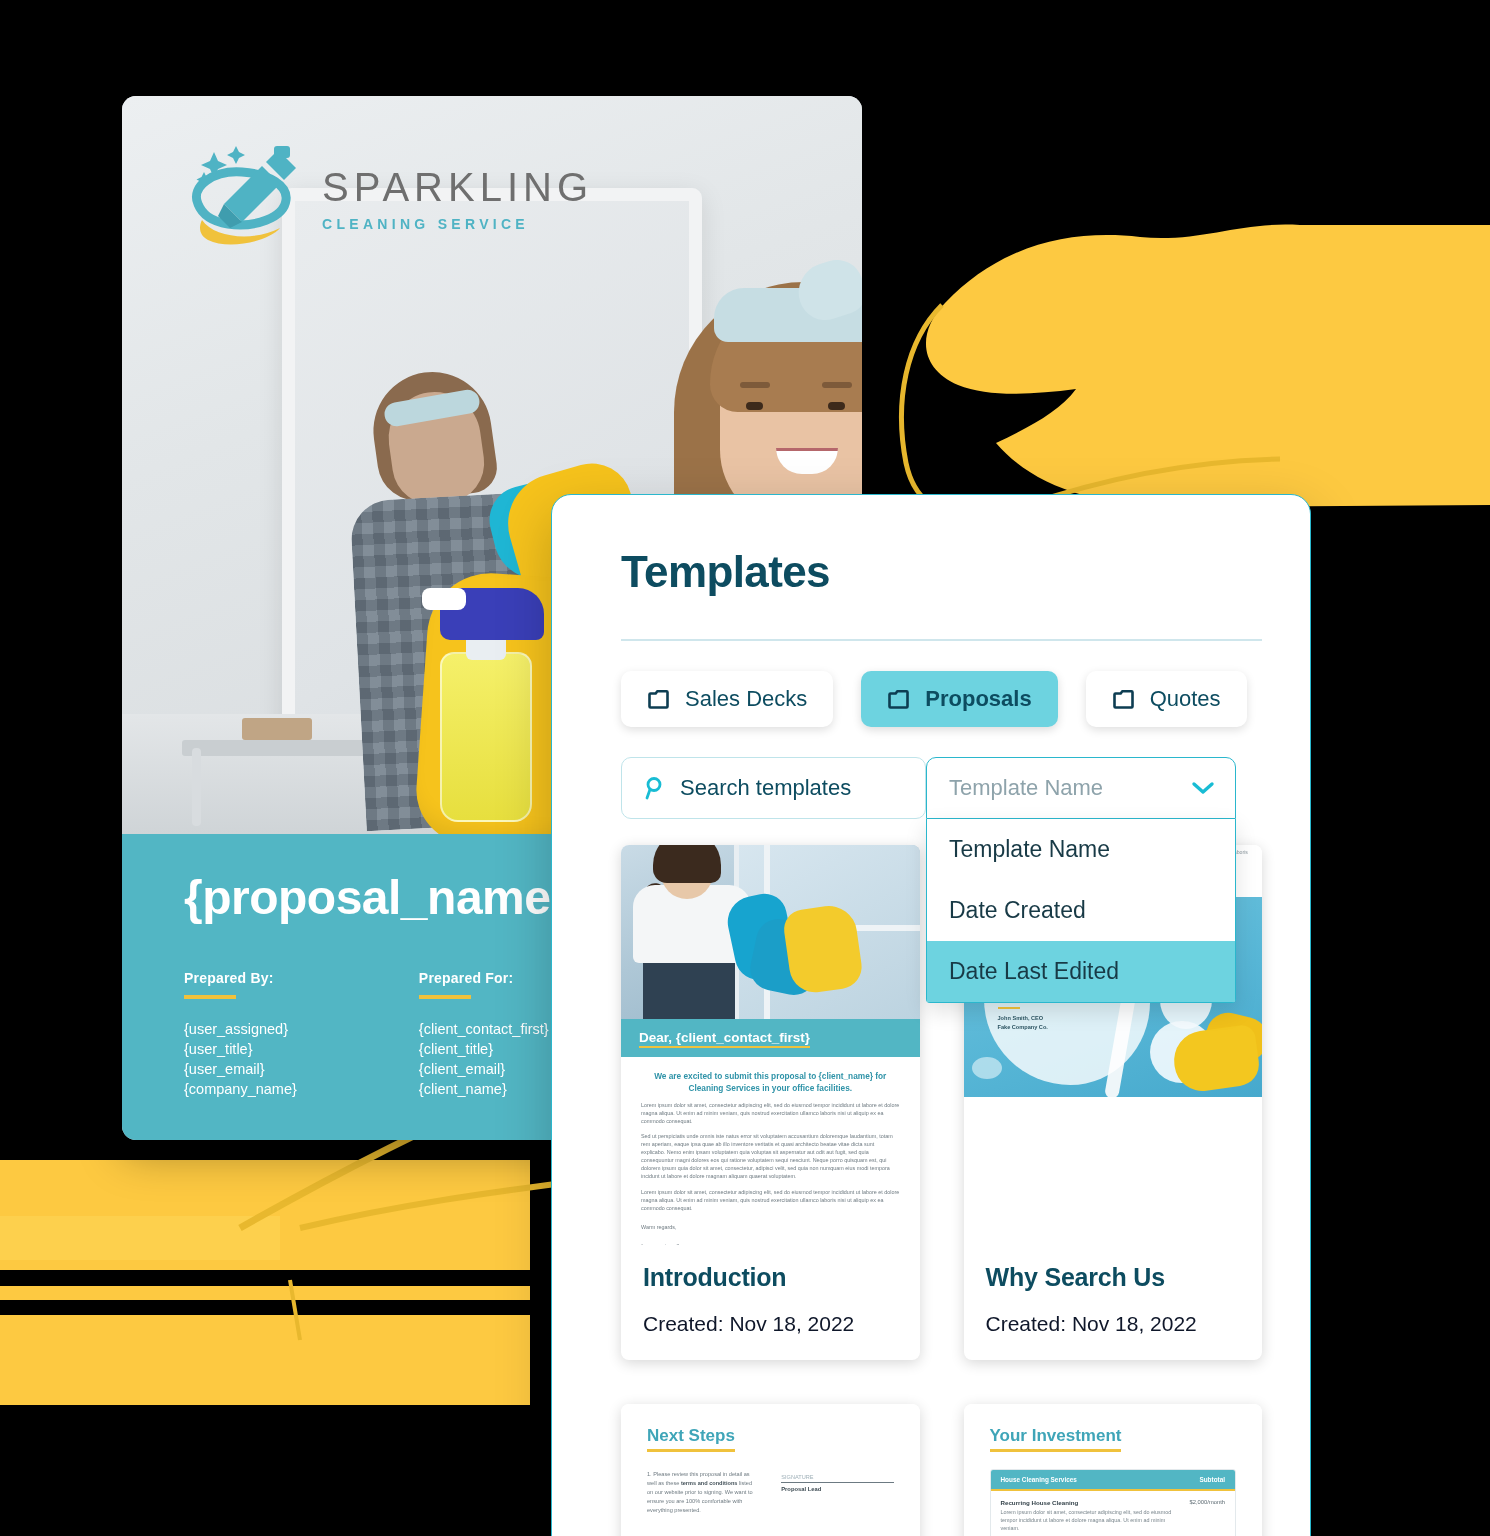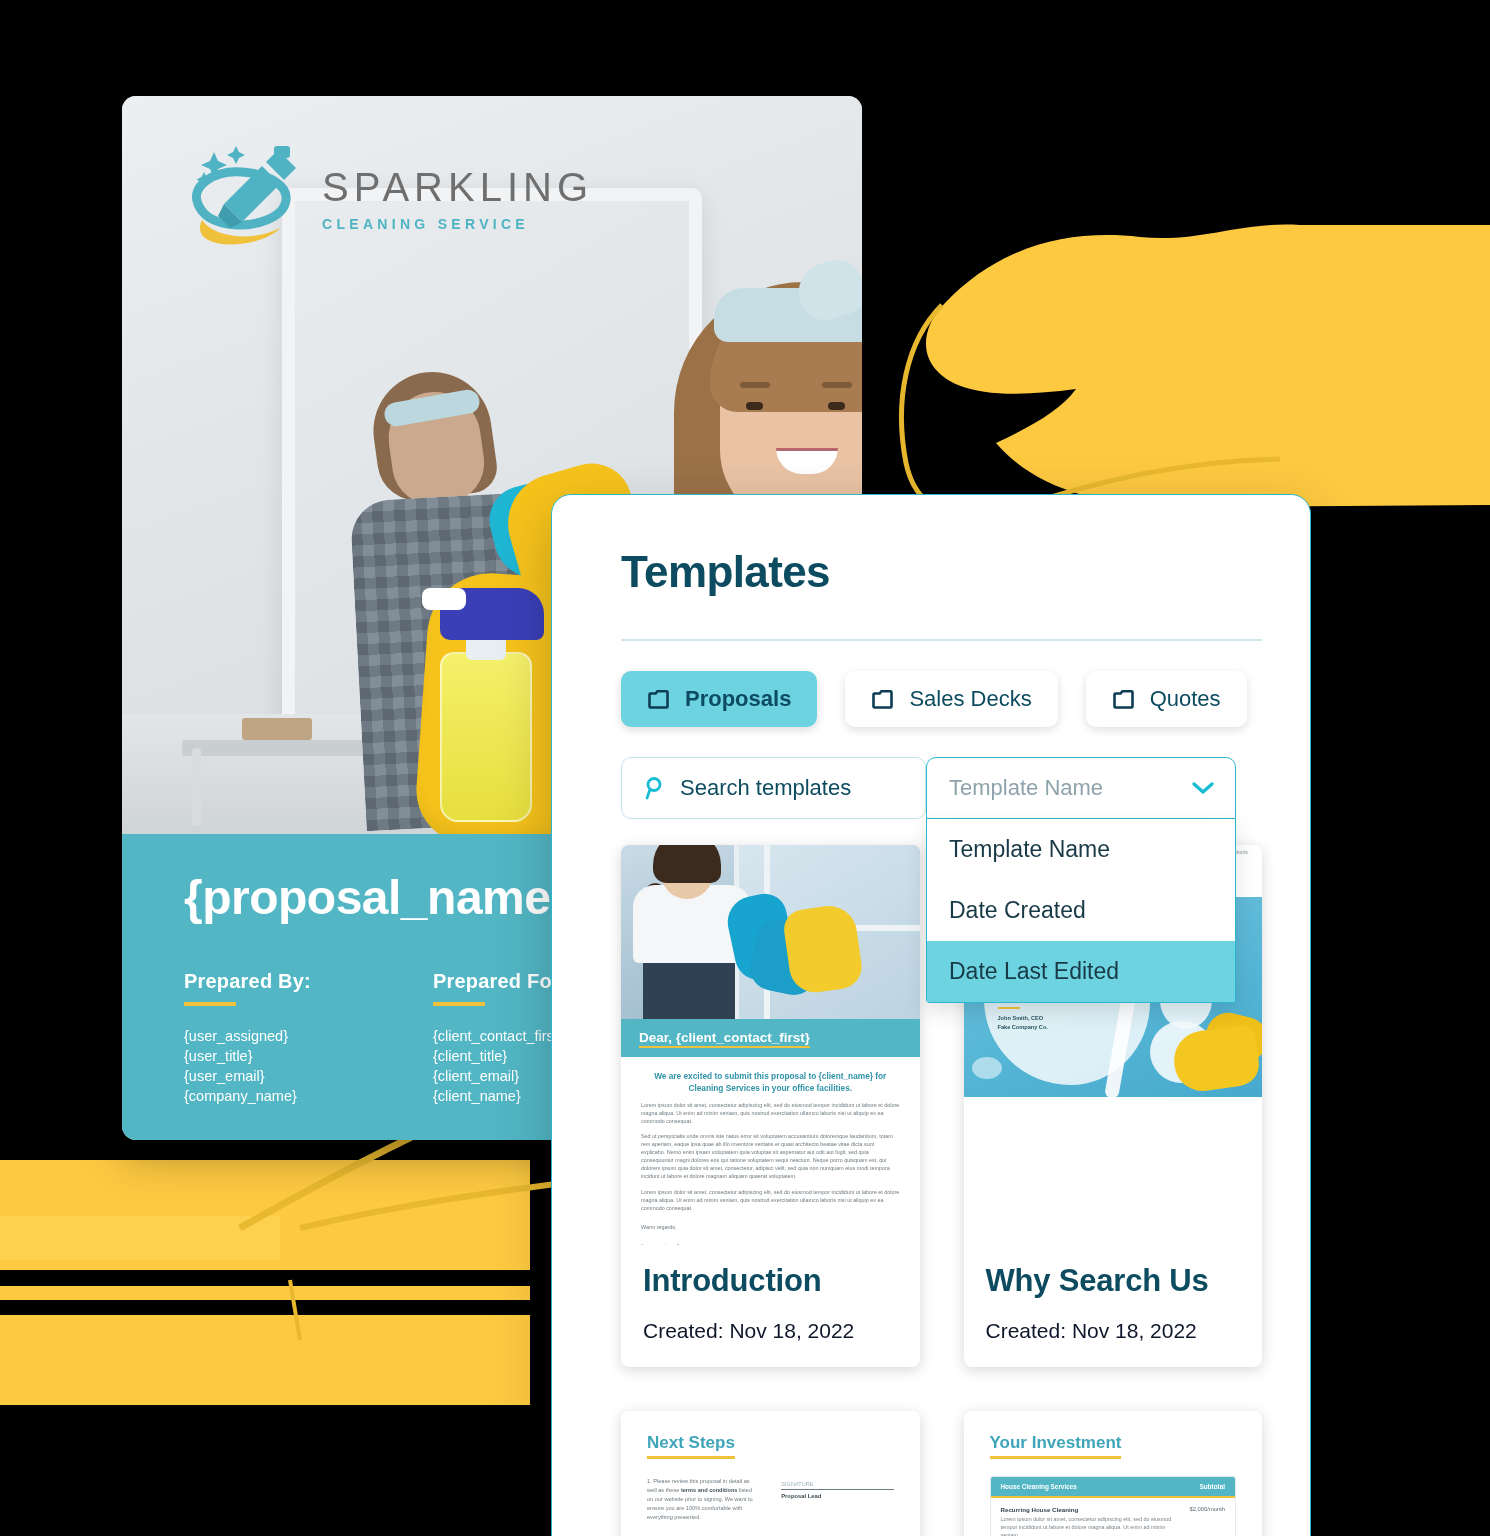--- a/index.html
+++ b/index.html
@@ -108,21 +108,21 @@
 
   #cover-band {
     position:absolute; left:0; right:0; bottom:0; height:306px;
     background:#52b6c4; padding:40px 62px 0 62px; color:#fff;
   }
   #proposal-name {
     font-size:48px; font-weight:700; letter-spacing:-.5px; line-height:1;
     white-space:nowrap;
   }
   #prep-cols { display:flex; gap:122px; margin-top:48px; }
-  .prep-head { font-size:20px; font-weight:700; letter-spacing:.2px; }
+  .prep-head { font-size:14px; font-weight:700; letter-spacing:.2px; }
   .prep-rule { width:52px; height:4px; background:#f0c23c; margin:9px 0 20px; }
   .prep-line { font-size:14.5px; line-height:1.38; white-space:nowrap; }
 
   
   #panel {
     position:absolute; left:551px; top:494px;
     width:760px; height:1280px;
     background:#fff; border-radius:20px;
     border:1.5px solid #2ab7cd;
     box-shadow:0 20px 56px rgba(0,0,0,.22);
@@ -174,21 +174,21 @@
     display:grid; grid-template-columns:1fr 1fr; gap:44px 44px;
     margin-top:26px; position:relative; z-index:5;
   }
   .tcard {
     background:#fff; border-radius:8px;
     box-shadow:0 3px 14px rgba(0,0,0,.16);
     overflow:hidden;
   }
   .tprev { height:400px; overflow:hidden; position:relative; background:#fff; }
   .tmeta { padding:18px 22px 24px; }
-  .tname { font-size:31px; color:#0d4c60; font-weight:700; letter-spacing:-.2px; }
+  .tname { font-size:25px; color:#0d4c60; font-weight:700; letter-spacing:-.2px; }
   .tdate { font-size:21px; color:#0f172a; margin-top:20px; }
 
   
   .p1-photo {
     height:174px; position:relative; overflow:hidden;
     background:linear-gradient(160deg,#c9dbe6 0%,#aec7d6 45%,#93b3c6 100%);
   }
   .p1-win { position:absolute; right:0; top:0; width:62%; height:100%;
     background:linear-gradient(150deg,#d7e6ef,#bcd3e0);
     border-left:5px solid #e8eef2; }
@@ -368,31 +368,31 @@
     </div>
   </div>
 </div>
 
 <div id="panel">
   <div id="panel-inner">
     <div id="panel-title">Templates</div>
     <div id="title-rule"></div>
 
     <div id="tabs">
+      <div class="tab">
+        <svg width="24" height="20" viewBox="0 0 24 20">
+          <path d="M2.5 17.5 V5.5 a1 1 0 011-1 h5.2 l1.6-2.2 h9.2 a1 1 0 011 1 V17.5 a1 1 0 01-1 1 H3.5 a1 1 0 01-1-1 z" fill="none" stroke="#0d3d52" stroke-width="2.6" stroke-linejoin="round"></path>
+        </svg>
+        <span>Sales Decks</span>
+      </div>
       <div class="tab active">
         <svg width="24" height="20" viewBox="0 0 24 20">
           <path d="M2.5 17.5 V5.5 a1 1 0 011-1 h5.2 l1.6-2.2 h9.2 a1 1 0 011 1 V17.5 a1 1 0 01-1 1 H3.5 a1 1 0 01-1-1 z" fill="none" stroke="#0d3d52" stroke-width="2.6" stroke-linejoin="round"></path>
         </svg>
         <span>Proposals</span>
-      </div>
-      <div class="tab">
-        <svg width="24" height="20" viewBox="0 0 24 20">
-          <path d="M2.5 17.5 V5.5 a1 1 0 011-1 h5.2 l1.6-2.2 h9.2 a1 1 0 011 1 V17.5 a1 1 0 01-1 1 H3.5 a1 1 0 01-1-1 z" fill="none" stroke="#0d3d52" stroke-width="2.6" stroke-linejoin="round"></path>
-        </svg>
-        <span>Sales Decks</span>
       </div>
       <div class="tab">
         <svg width="24" height="20" viewBox="0 0 24 20">
           <path d="M2.5 17.5 V5.5 a1 1 0 011-1 h5.2 l1.6-2.2 h9.2 a1 1 0 011 1 V17.5 a1 1 0 01-1 1 H3.5 a1 1 0 01-1-1 z" fill="none" stroke="#0d3d52" stroke-width="2.6" stroke-linejoin="round"></path>
         </svg>
         <span>Quotes</span>
       </div>
     </div>
 
     <div id="filters">

